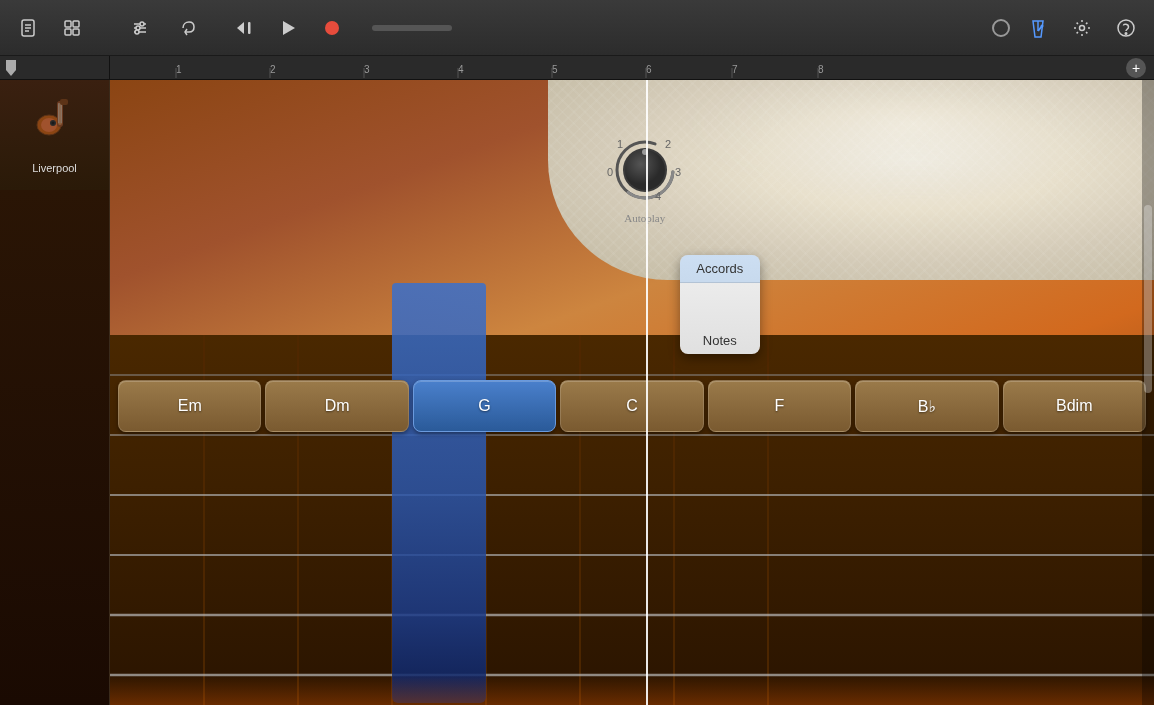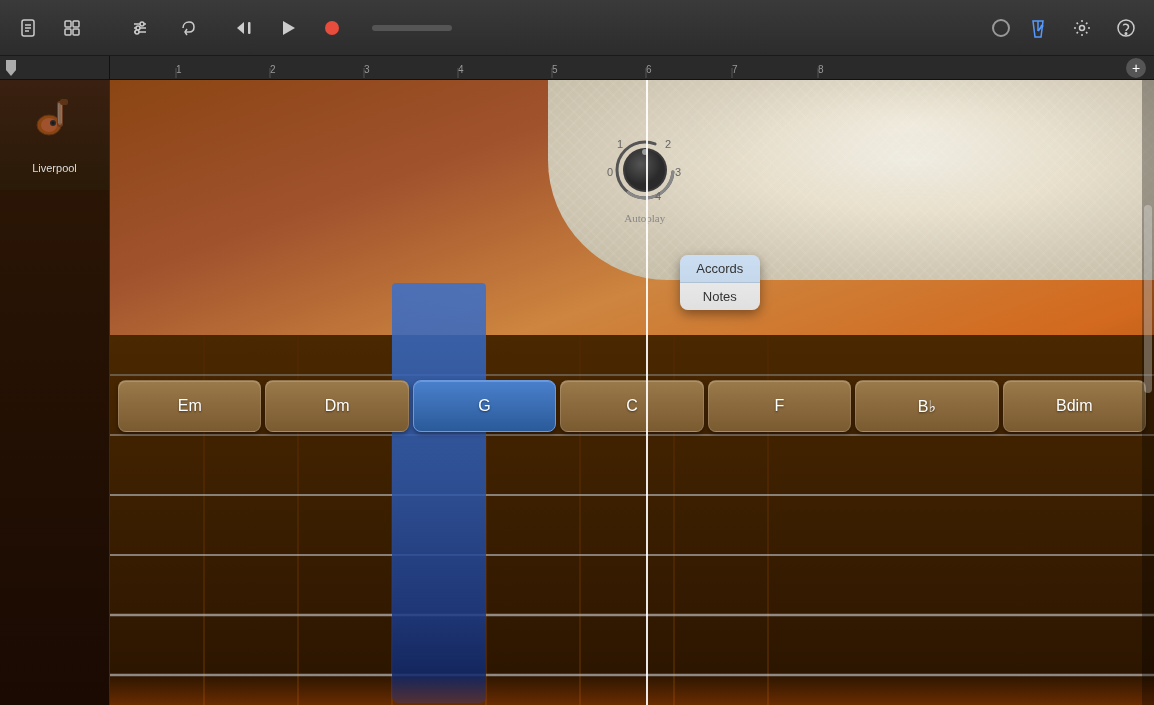--- a/index.html
+++ b/index.html
@@ -257,20 +257,21 @@
       padding: 6px 12px;
       font-size: 13px;
       color: #333;
       cursor: pointer;
       border-bottom: 1px solid rgba(0,0,0,0.1);
       text-align: center;
     }
 
     .dropdown-item:last-child {
       border-bottom: none;
+      margin-top: 44px;
     }
 
     .dropdown-item.selected {
       background: rgba(0,120,255,0.15);
     }
 
     
     .playhead {
       position: absolute;
       top: 0;

